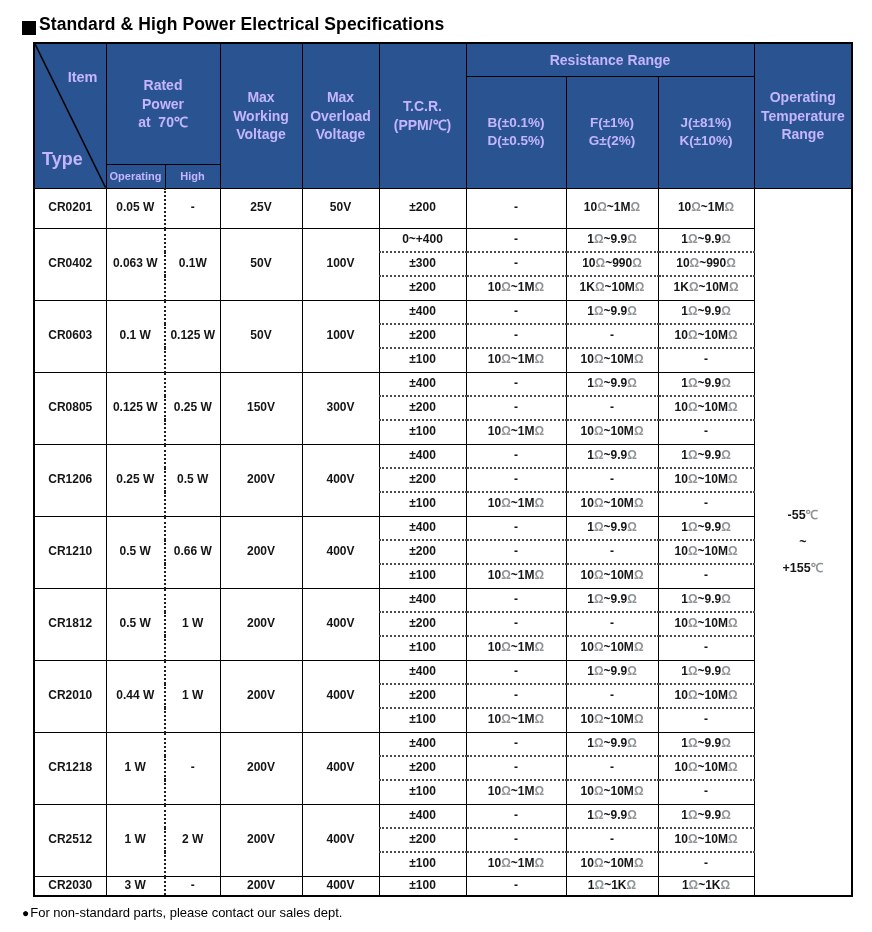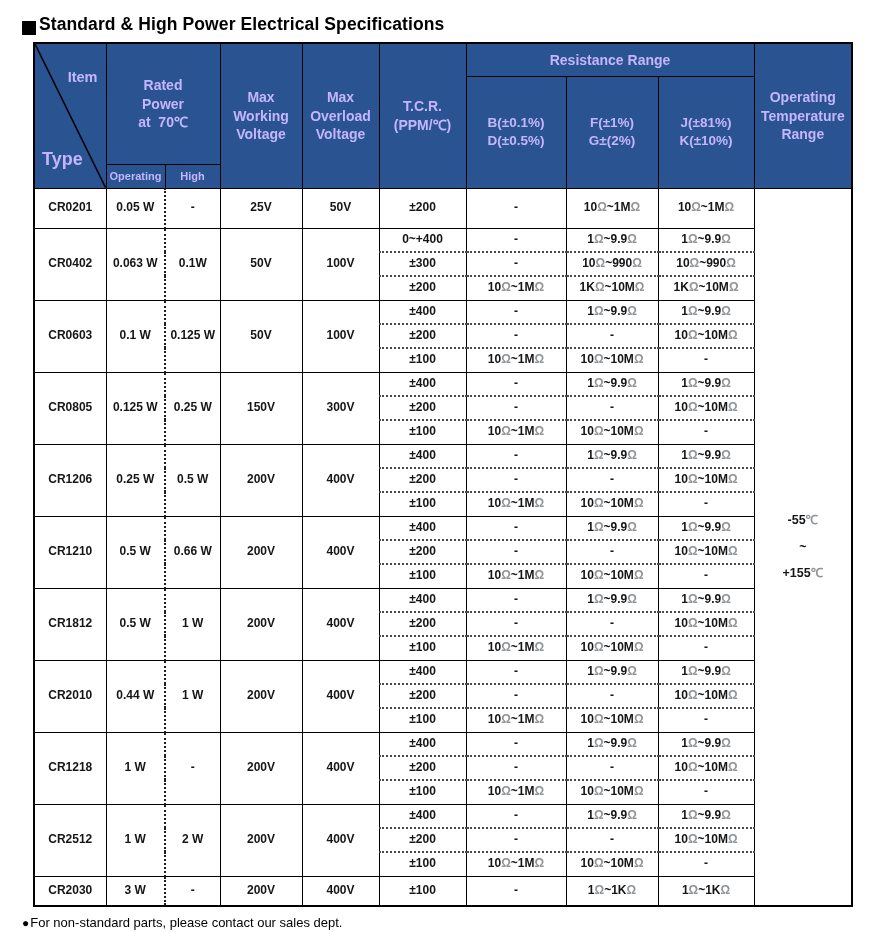--- a/index.html
+++ b/index.html
@@ -330,21 +330,21 @@
         <td class="dot-top">-</td>
         <td class="dot-top">-</td>
         <td class="dot-top">10<span class="sym">Ω</span>~10M<span class="sym">Ω</span></td>
       </tr>
       <tr style="height: 24px;">
         <td class="dot-top">±100</td>
         <td class="dot-top">10<span class="sym">Ω</span>~1M<span class="sym">Ω</span></td>
         <td class="dot-top">10<span class="sym">Ω</span>~10M<span class="sym">Ω</span></td>
         <td class="dot-top">-</td>
       </tr>
-      <tr style="height: 30px;">
+      <tr style="height: 20px;">
         <td rowspan="1" class="type-cell">CR2030</td>
         <td rowspan="1" class="std-cell">3 W</td>
         <td rowspan="1" class="high-cell">-</td>
         <td rowspan="1">200V</td>
         <td rowspan="1">400V</td>
         <td>±100</td>
         <td>-</td>
         <td>1<span class="sym">Ω</span>~1K<span class="sym">Ω</span></td>
         <td>1<span class="sym">Ω</span>~1K<span class="sym">Ω</span></td>
       </tr>

